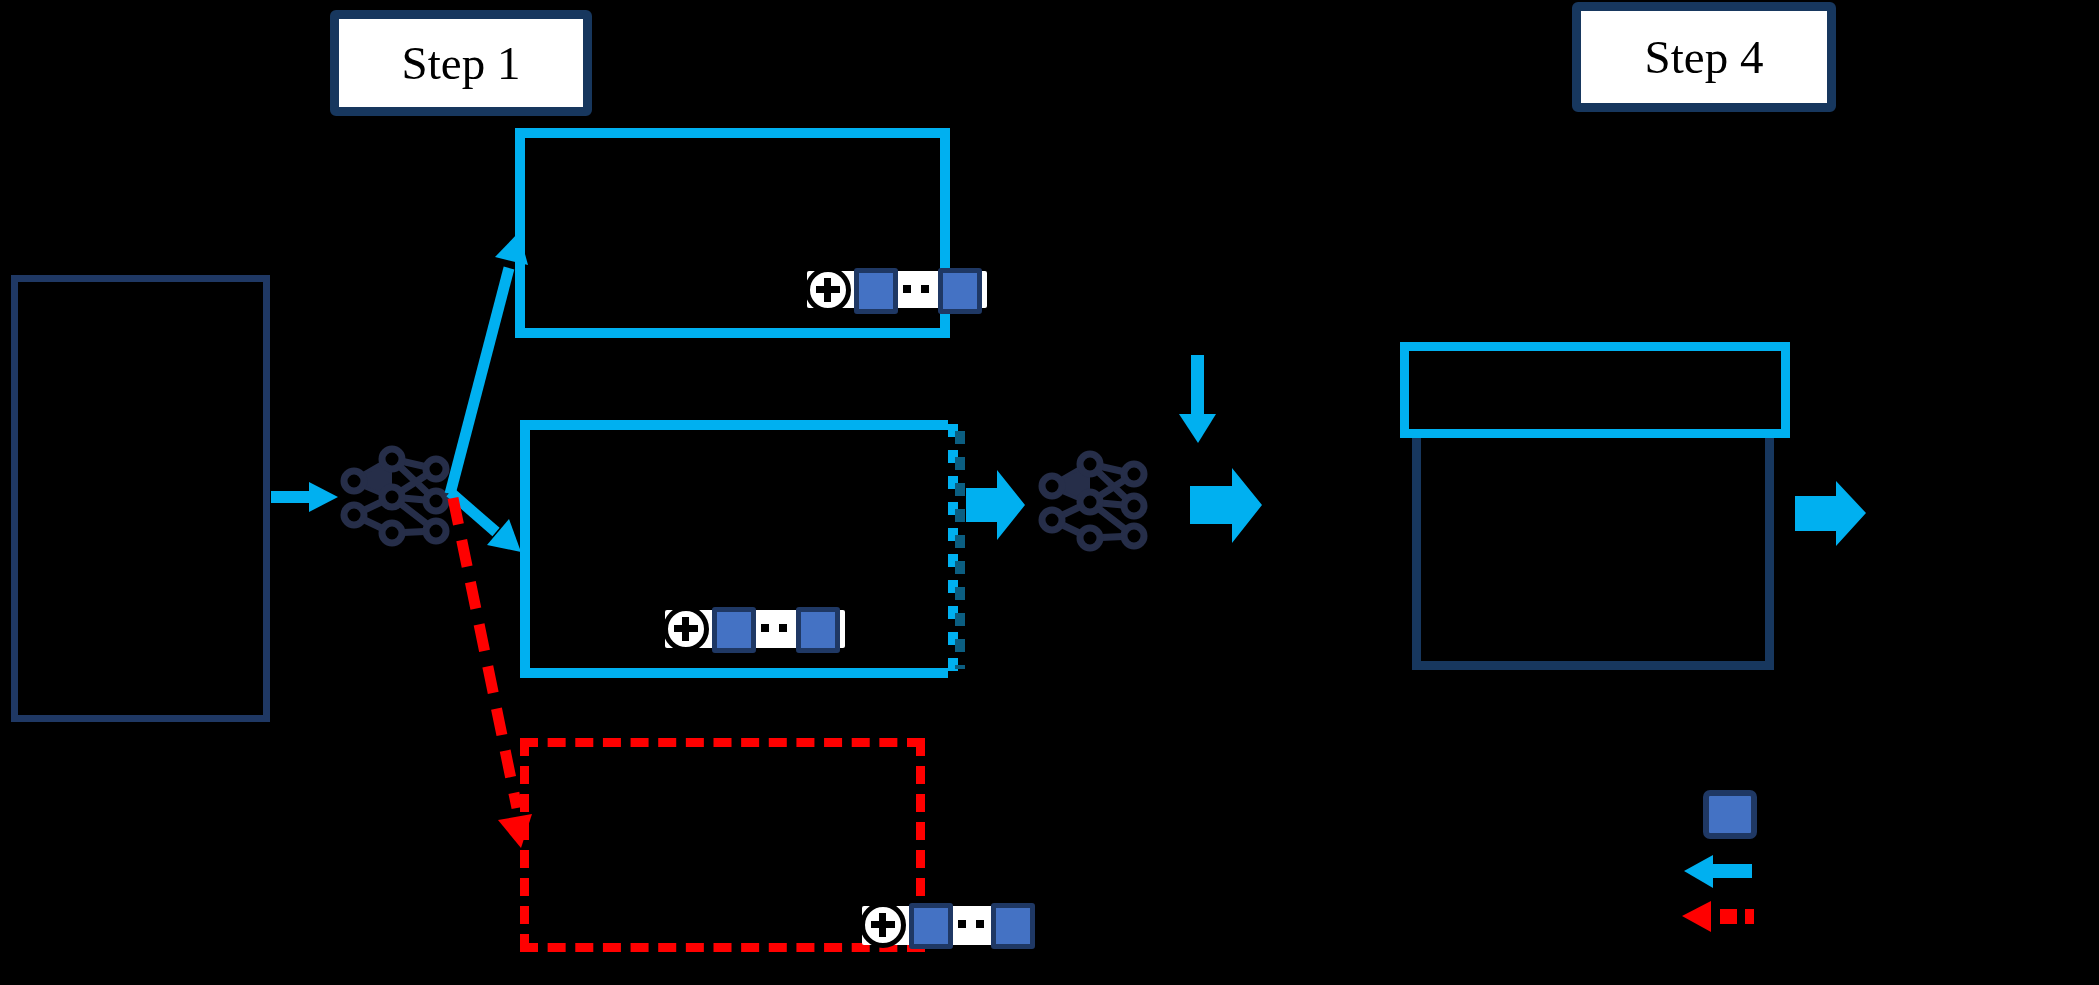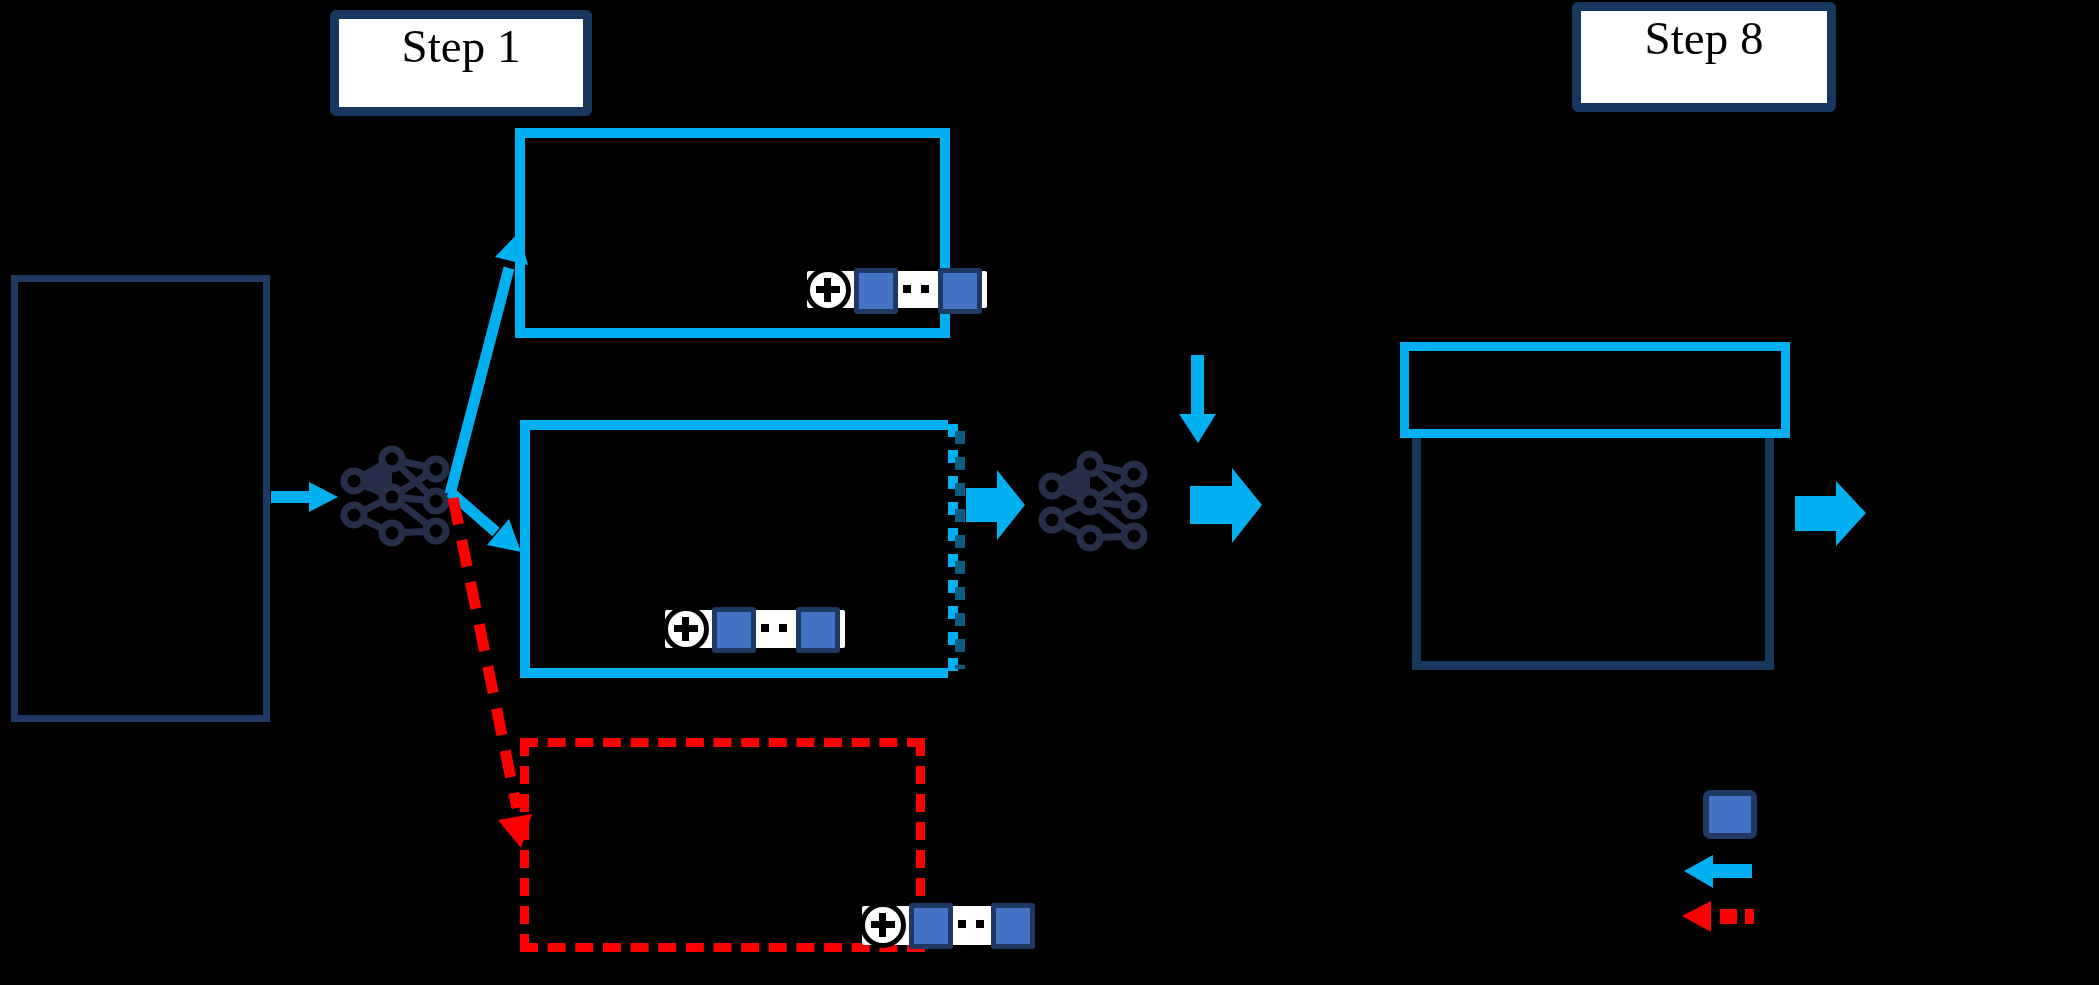--- a/index.html
+++ b/index.html
@@ -10,21 +10,21 @@
     overflow:hidden;
     font-family:"Liberation Serif", serif;
   }
   .abs{position:absolute;}
 
   
   .step-label{
     background:#ffffff;
     border:9px solid #17375E;
     border-radius:6px;
-    display:flex;justify-content:center;
+    display:flex;align-items:center;justify-content:center;
     font-size:47px;color:#000;
     font-family:"Liberation Serif", serif;
     z-index:10;
   }
 
   
   .navy-box{border:7px solid #1F3864;background:transparent;z-index:5;}
   .cyan-box{border:10px solid #00B0F0;background:transparent;z-index:5;}
   .red-dashed-box{border:9px dashed #FF0000;background:transparent;z-index:6;}
 
@@ -74,21 +74,21 @@
 </style>
 </head>
 <body>
 
 <div id="canvas">
 
   <div class="step-label abs" style="left:330px;top:10px;width:244px;height:88px;">
     <span>Step 1</span>
   </div>
   <div class="step-label abs" style="left:1572px;top:2px;width:246px;height:92px;">
-    <span>Step 8</span>
+    <span>Step 4</span>
   </div>
 
   <div class="navy-box abs" style="left:11px;top:275px;width:245px;height:433px;"></div>
 
   <div class="cyan-box abs" style="left:515px;top:128px;width:415px;height:190px;"></div>
 
   <div class="cyan-box abs" style="left:520px;top:420px;width:418px;height:238px;border-right:none;"></div>
   <div class="zipper abs" style="left:948px;top:424px;width:18px;height:250px;">
     <div class="col1"></div>
     <div class="col2"></div>

